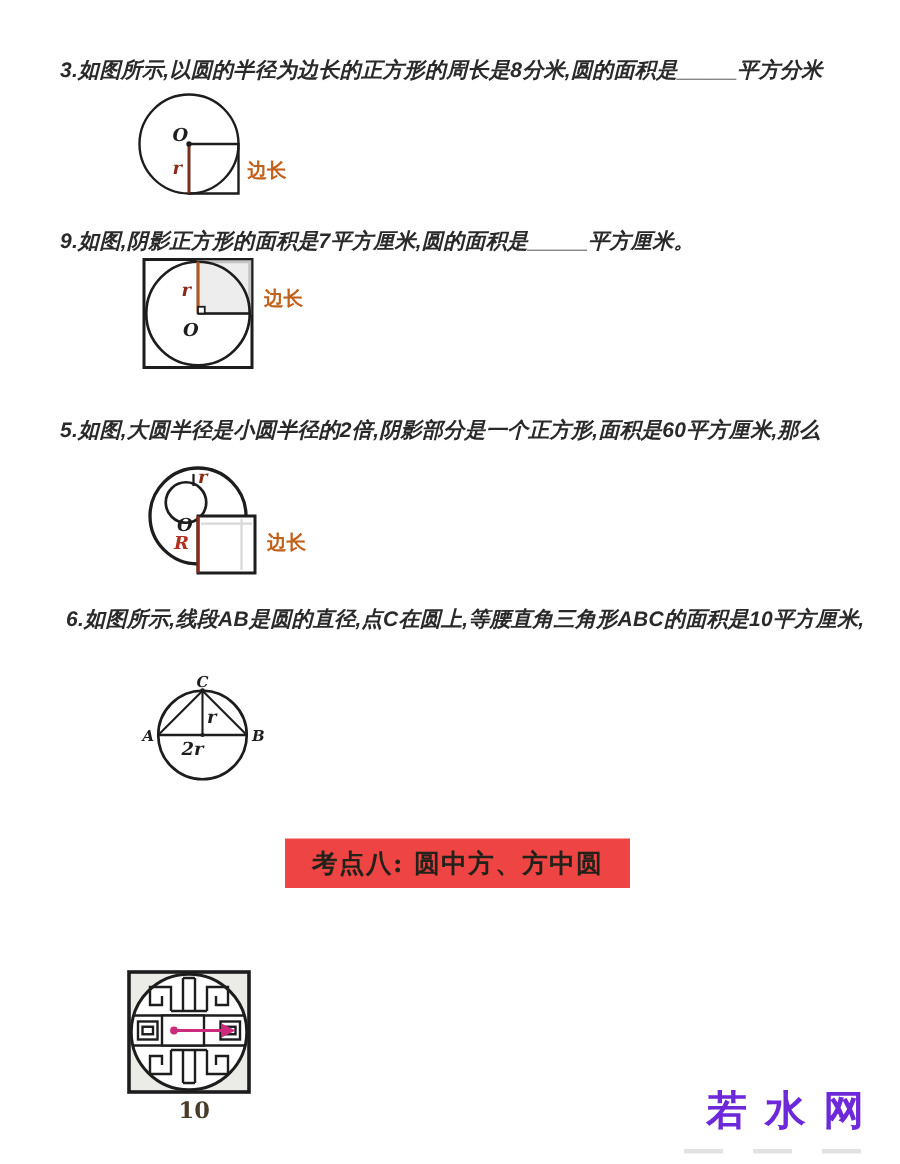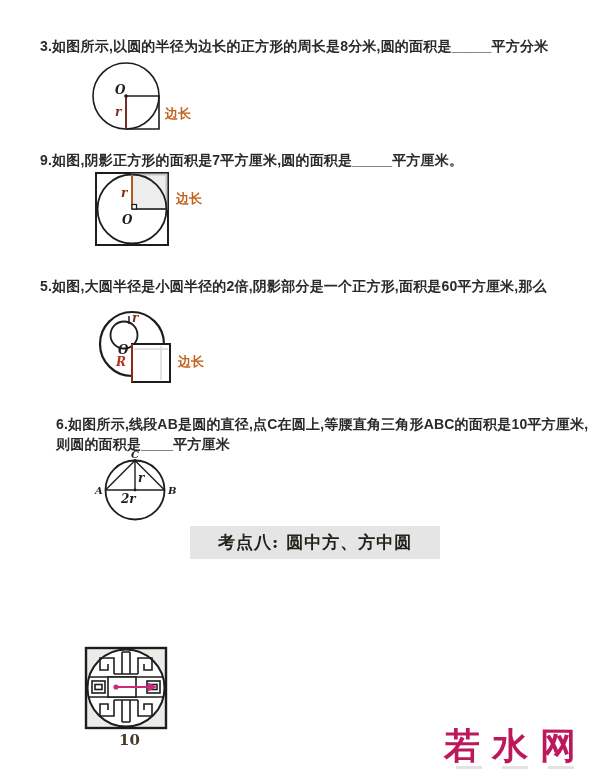--- a/index.html
+++ b/index.html
@@ -1,26 +1,26 @@
 <!DOCTYPE html>
 <html><head>
 <meta charset="utf-8">
 <style>
   html,body{margin:0;padding:0;background:#ffffff;}
   body{width:600px;height:776px;position:relative;overflow:hidden;
        font-family:"Liberation Sans","DejaVu Sans",sans-serif;}
   .qtext{position:absolute;color:#2a2a2a;font-size:14px;line-height:20px;
-         font-weight:600;letter-spacing:0.2px;width:545px;}
+         font-weight:600;letter-spacing:0.2px;width:545px;font-style:italic;}
   .underline-num{text-decoration:underline;}
   .diagram{position:absolute;}
-  .section-header{position:absolute;left:190px;top:526px;background:#e5e5e5;
+  .section-header{position:absolute;left:190px;top:559px;background:#ef4444;
          color:#22221a;font-family:"DejaVu Serif","Liberation Serif",serif;
-         font-weight:bold;font-size:17px;padding:5px 28px;letter-spacing:1px;}
-  .watermark{position:absolute;right:12px;top:722px;color:#be185d;
-         font-size:36px;letter-spacing:12px;font-weight:600;}
+         font-weight:bold;font-size:17px;padding:5px 18px;letter-spacing:1px;}
+  .watermark{position:absolute;right:12px;top:722px;color:#6d28d9;
+         font-size:27px;letter-spacing:12px;font-weight:600;}
   .wm-bars{position:absolute;right:26px;top:766px;display:flex;gap:20px;}
   .wm-bars div{width:26px;height:3px;background:#e2e2e2;}
   
   text.lbl-dark{font:italic bold 12px "DejaVu Serif","Liberation Serif",serif;fill:#1d1d1d;}
   text.lbl-red{font:italic bold 12px "DejaVu Serif","Liberation Serif",serif;fill:#8b2a1a;}
   text.lbl-red2{font:italic bold 12px "DejaVu Serif","Liberation Serif",serif;fill:#b03020;}
   text.lbl-orange{font:bold 13px "DejaVu Sans","Liberation Sans",sans-serif;fill:#c2611c;}
   text.lbl-small{font:italic bold 10px "DejaVu Serif","Liberation Serif",serif;fill:#1d1d1d;}
   text.lbl-dim{font:bold 15px "DejaVu Serif","Liberation Serif",serif;fill:#4a3a28;}
 </style>
@@ -64,23 +64,22 @@
   <rect x="46" y="36" width="38" height="38" fill="#ffffff" stroke="#1d1d1d" stroke-width="2"></rect>
   <line x1="75" y1="38" x2="75" y2="72" stroke="#d8d8d8" stroke-width="1.5"></line>
   <line x1="48" y1="41" x2="82" y2="41" stroke="#d8d8d8" stroke-width="1.5"></line>
   <line x1="46" y1="36" x2="46" y2="74" stroke="#8b2a1a" stroke-width="2"></line>
   <text x="46" y="14" class="lbl-red">r</text>
   <text x="32" y="46" class="lbl-dark">O</text>
   <text x="30" y="58" class="lbl-red2">R</text>
   <text x="92" y="58" class="lbl-orange">边长</text>
 </svg>
 
-<div class="qtext" style="left:56px;top:402px;margin-top:12px;">
+<div class="qtext" style="left:44px;top:402px;">
   <div>6.如图所示,线段AB是圆的直径,点C在圆上,等腰直角三角形ABC的面积是10平方厘米,</div>
-  <div>则圆的面积是____平方厘米</div>
 </div>
 
 <svg class="diagram" style="left:86px;top:450px;" width="115" height="78" viewBox="0 0 115 78">
   <circle cx="49" cy="40" r="29.5" fill="none" stroke="#1d1d1d" stroke-width="1.8"></circle>
   <line x1="19.5" y1="40" x2="78.5" y2="40" stroke="#1d1d1d" stroke-width="1.6"></line>
   <line x1="19.5" y1="40" x2="49" y2="10.5" stroke="#1d1d1d" stroke-width="1.4"></line>
   <line x1="49" y1="10.5" x2="78.5" y2="40" stroke="#1d1d1d" stroke-width="1.4"></line>
   <line x1="49" y1="40" x2="49" y2="10.5" stroke="#1d1d1d" stroke-width="1.4"></line>
   <circle cx="49" cy="10.5" r="1.6" fill="#1d1d1d"></circle>
   <circle cx="49" cy="40" r="1.4" fill="#1d1d1d"></circle>

